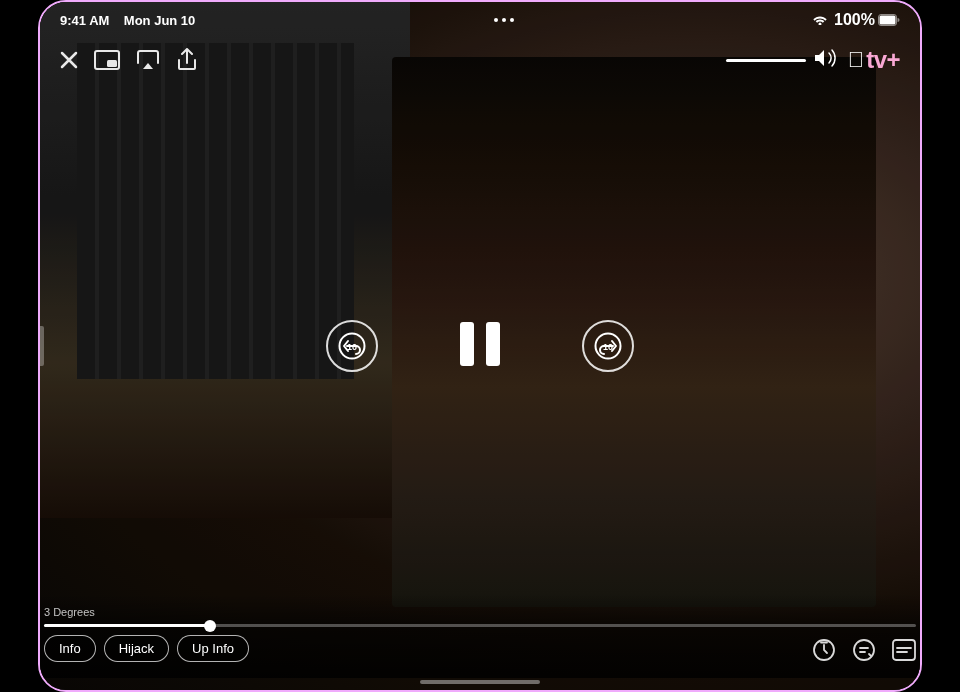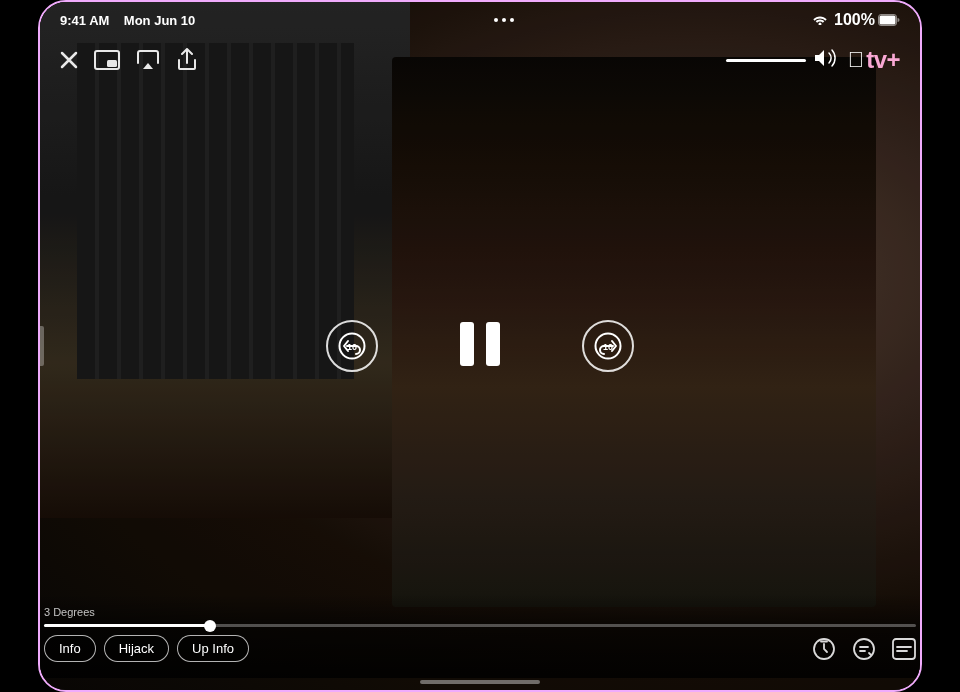--- a/index.html
+++ b/index.html
@@ -314,21 +314,21 @@
     .time-labels {
       display: flex;
       justify-content: space-between;
       color: rgba(255,255,255,0.75);
       font-size: 11px;
     }
 
     
     .bottom-actions {
       display: flex;
-      align-items: center;
+      align-items: flex-end;
       justify-content: space-between;
       margin-top: 8px;
     }
 
     .pill-buttons {
       display: flex;
       gap: 8px;
     }
 
     .pill-btn {

